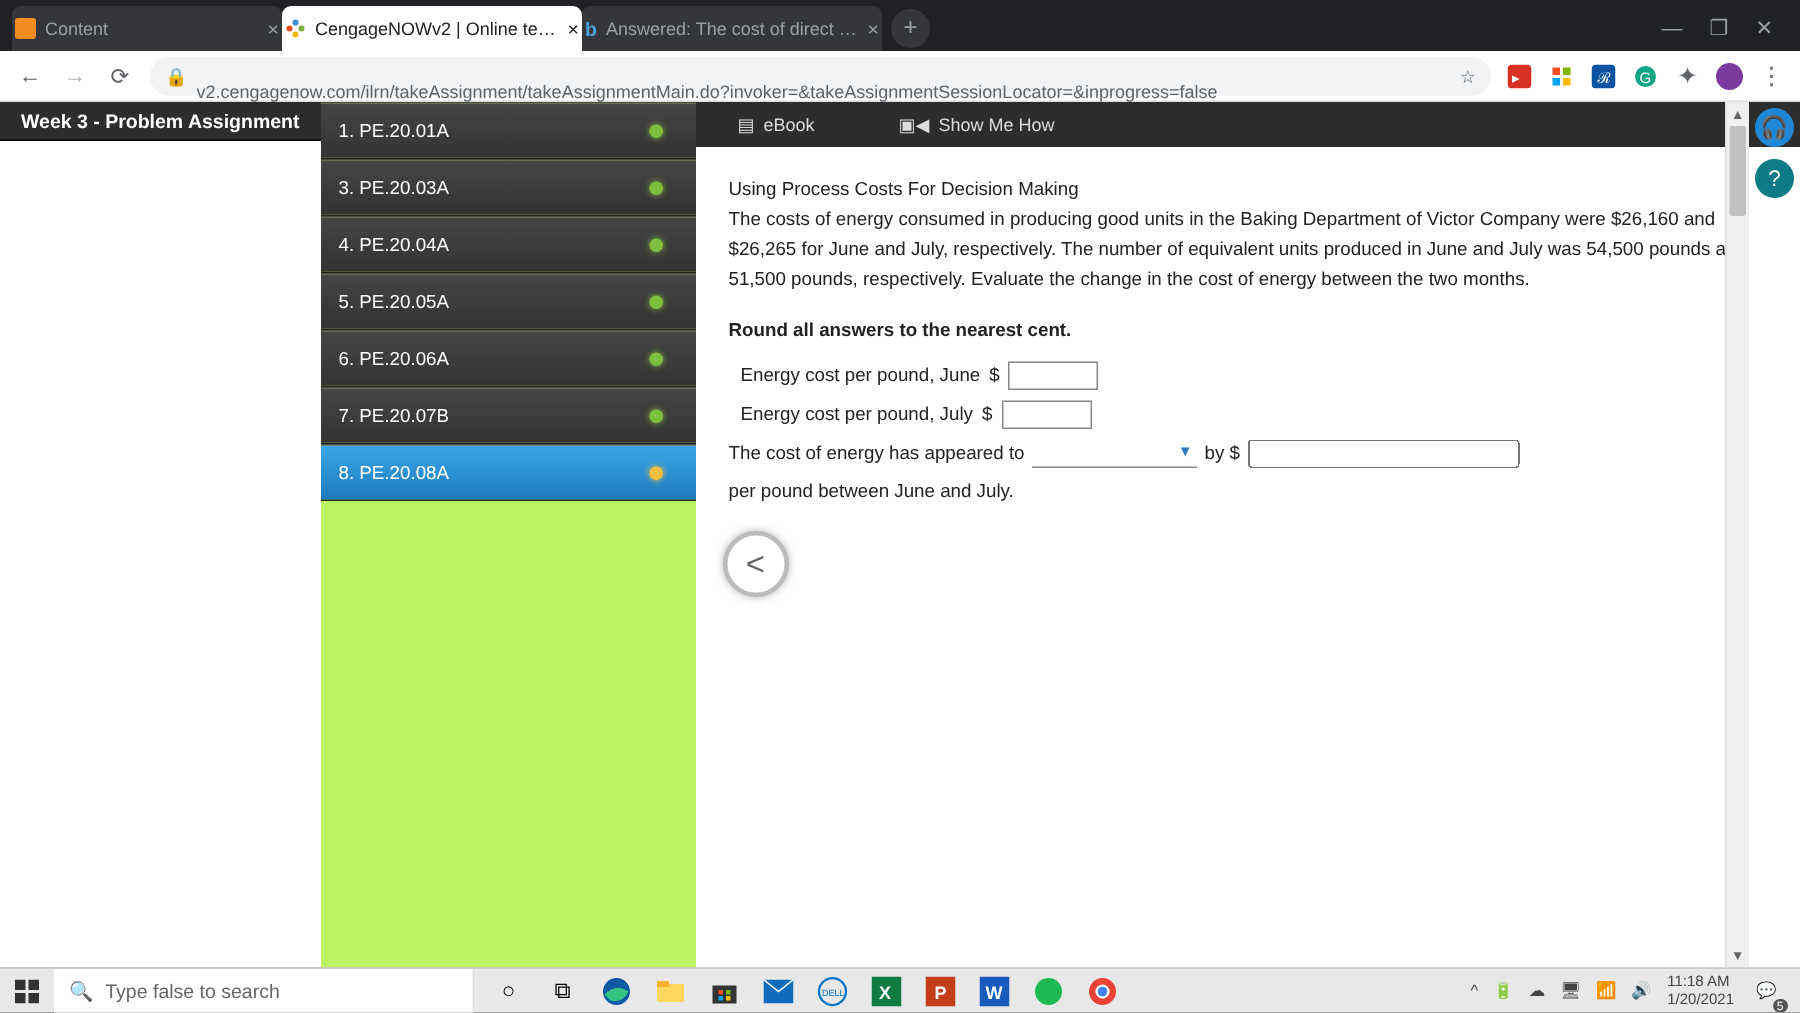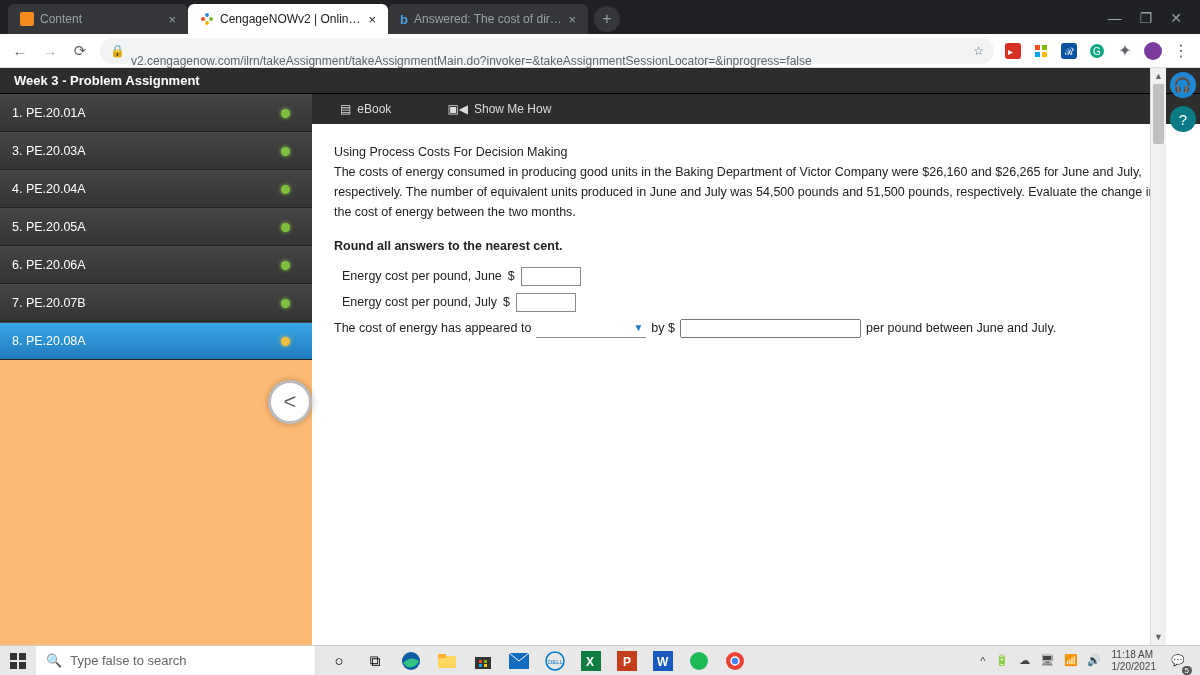--- a/index.html
+++ b/index.html
@@ -1,40 +1,40 @@
 <!DOCTYPE html>
 <html><head>
 <meta charset="utf-8">
 <style>
 * { margin:0; padding:0; box-sizing:border-box; font-family:"Segoe UI",Arial,sans-serif; }
 body { width:1200px; height:675px; overflow:hidden; background:#1f1f1f; position:relative; }
 
 
 .tabbar { height:34px; background:#202124; display:flex; align-items:flex-end; padding:0 8px; gap:0; }
-.tab { height:30px; background:#35363a; color:#9aa0a6; font-size:12px; display:flex; align-items:center; padding:0 12px; border-radius:6px 6px 0 0; min-width:180px; max-width:200px; position:relative; gap:6px; }
+.tab { height:30px; background:#35363a; color:#9aa0a6; font-size:12px; display:flex; align-items:center; padding:0 2px; border-radius:6px 6px 0 0; min-width:180px; max-width:200px; position:relative; gap:6px; }
 .tab.active { background:#fff; color:#202124; }
 .tab .tx { flex:1; white-space:nowrap; overflow:hidden; text-overflow:ellipsis; }
 .tab .close { font-size:13px; cursor:pointer; }
 .tab .fav { width:14px; height:14px; display:inline-block; }
 .newtab { width:26px; height:26px; border-radius:50%; background:#35363a; color:#9aa0a6; display:flex; align-items:center; justify-content:center; font-size:16px; margin-left:6px; margin-bottom:2px; cursor:pointer; }
 .winctl { margin-left:auto; display:flex; gap:18px; color:#9aa0a6; padding:0 10px 8px 0; font-size:14px;}
 .addrrow { height:34px; background:#fff; display:flex; align-items:center; padding:0 10px; gap:10px; border-bottom:1px solid #ddd;}
 .navbtn { width:20px; height:20px; color:#5f6368; display:flex; align-items:center; justify-content:center; font-size:15px; cursor:pointer;}
 .urlbox { flex:1; height:26px; background:#f1f3f4; border-radius:13px; display:flex; align-items:center; padding:0 10px; color:#5f6368; font-size:12px; gap:6px;}
 .urlbox .u { flex:1; white-space:nowrap; overflow:hidden; text-overflow:ellipsis;margin-top:20px;}
 .extrow { display:flex; gap:10px; align-items:center; }
 .ext { width:18px; height:18px; display:flex; align-items:center; justify-content:center; }
 
 
-.app { position:absolute; top:68px; left:0; right:0; bottom:30px; background:#fff; display:flex; flex-direction:column;}
+.app { position:absolute; top:68px; left:0; right:0; bottom:30px; background:#fff; display:flex; flex-direction:row;}
 .asgn-head { height:26px; background:#2d2d2d; color:#fff; font-size:13px; font-weight:600; display:flex; align-items:center; padding:0 14px; border-bottom:1px solid #000;}
 .asgn-body { flex:1; display:flex; position:relative; }
 
 
-.sidebar { width:312px; background:#fdba74; display:flex; flex-direction:column; }
+.sidebar { width:250px; background:#bef264; display:flex; flex-direction:column; }
 .srow { height:38px; display:flex; align-items:center; padding:0 12px; color:#fff; font-size:12.5px; border-bottom:1px solid #222; border-top:1px solid #4a4a4a; background:linear-gradient(#454545,#333); position:relative; cursor:pointer;}
 .srow.active { background:linear-gradient(#3aa7e6,#1e7bbd); }
 .status { width:9px; height:9px; border-radius:50%; position:absolute; right:22px; background:#7fbf3f; box-shadow:0 0 4px #7fbf3f;}
 .status.amber { background:#f0c040; box-shadow:0 0 4px #f0c040; }
 .collapse { position:absolute; width:44px; height:44px; border-radius:50%; background:#fff; border:3px solid #bbb; left:268px; top:286px; display:flex; align-items:center; justify-content:center; font-size:22px; color:#666; cursor:pointer; z-index:5; box-shadow:0 0 6px rgba(0,0,0,0.3);}
 
 
 .main { flex:1; display:flex; flex-direction:column; background:#fff;}
 .toolbar { height:30px; background:#2d2d2d; display:flex; align-items:center; }
 .tbtn { color:#ddd; font-size:12px; display:flex; align-items:center; gap:6px; padding:0 28px; height:100%; cursor:pointer;}

